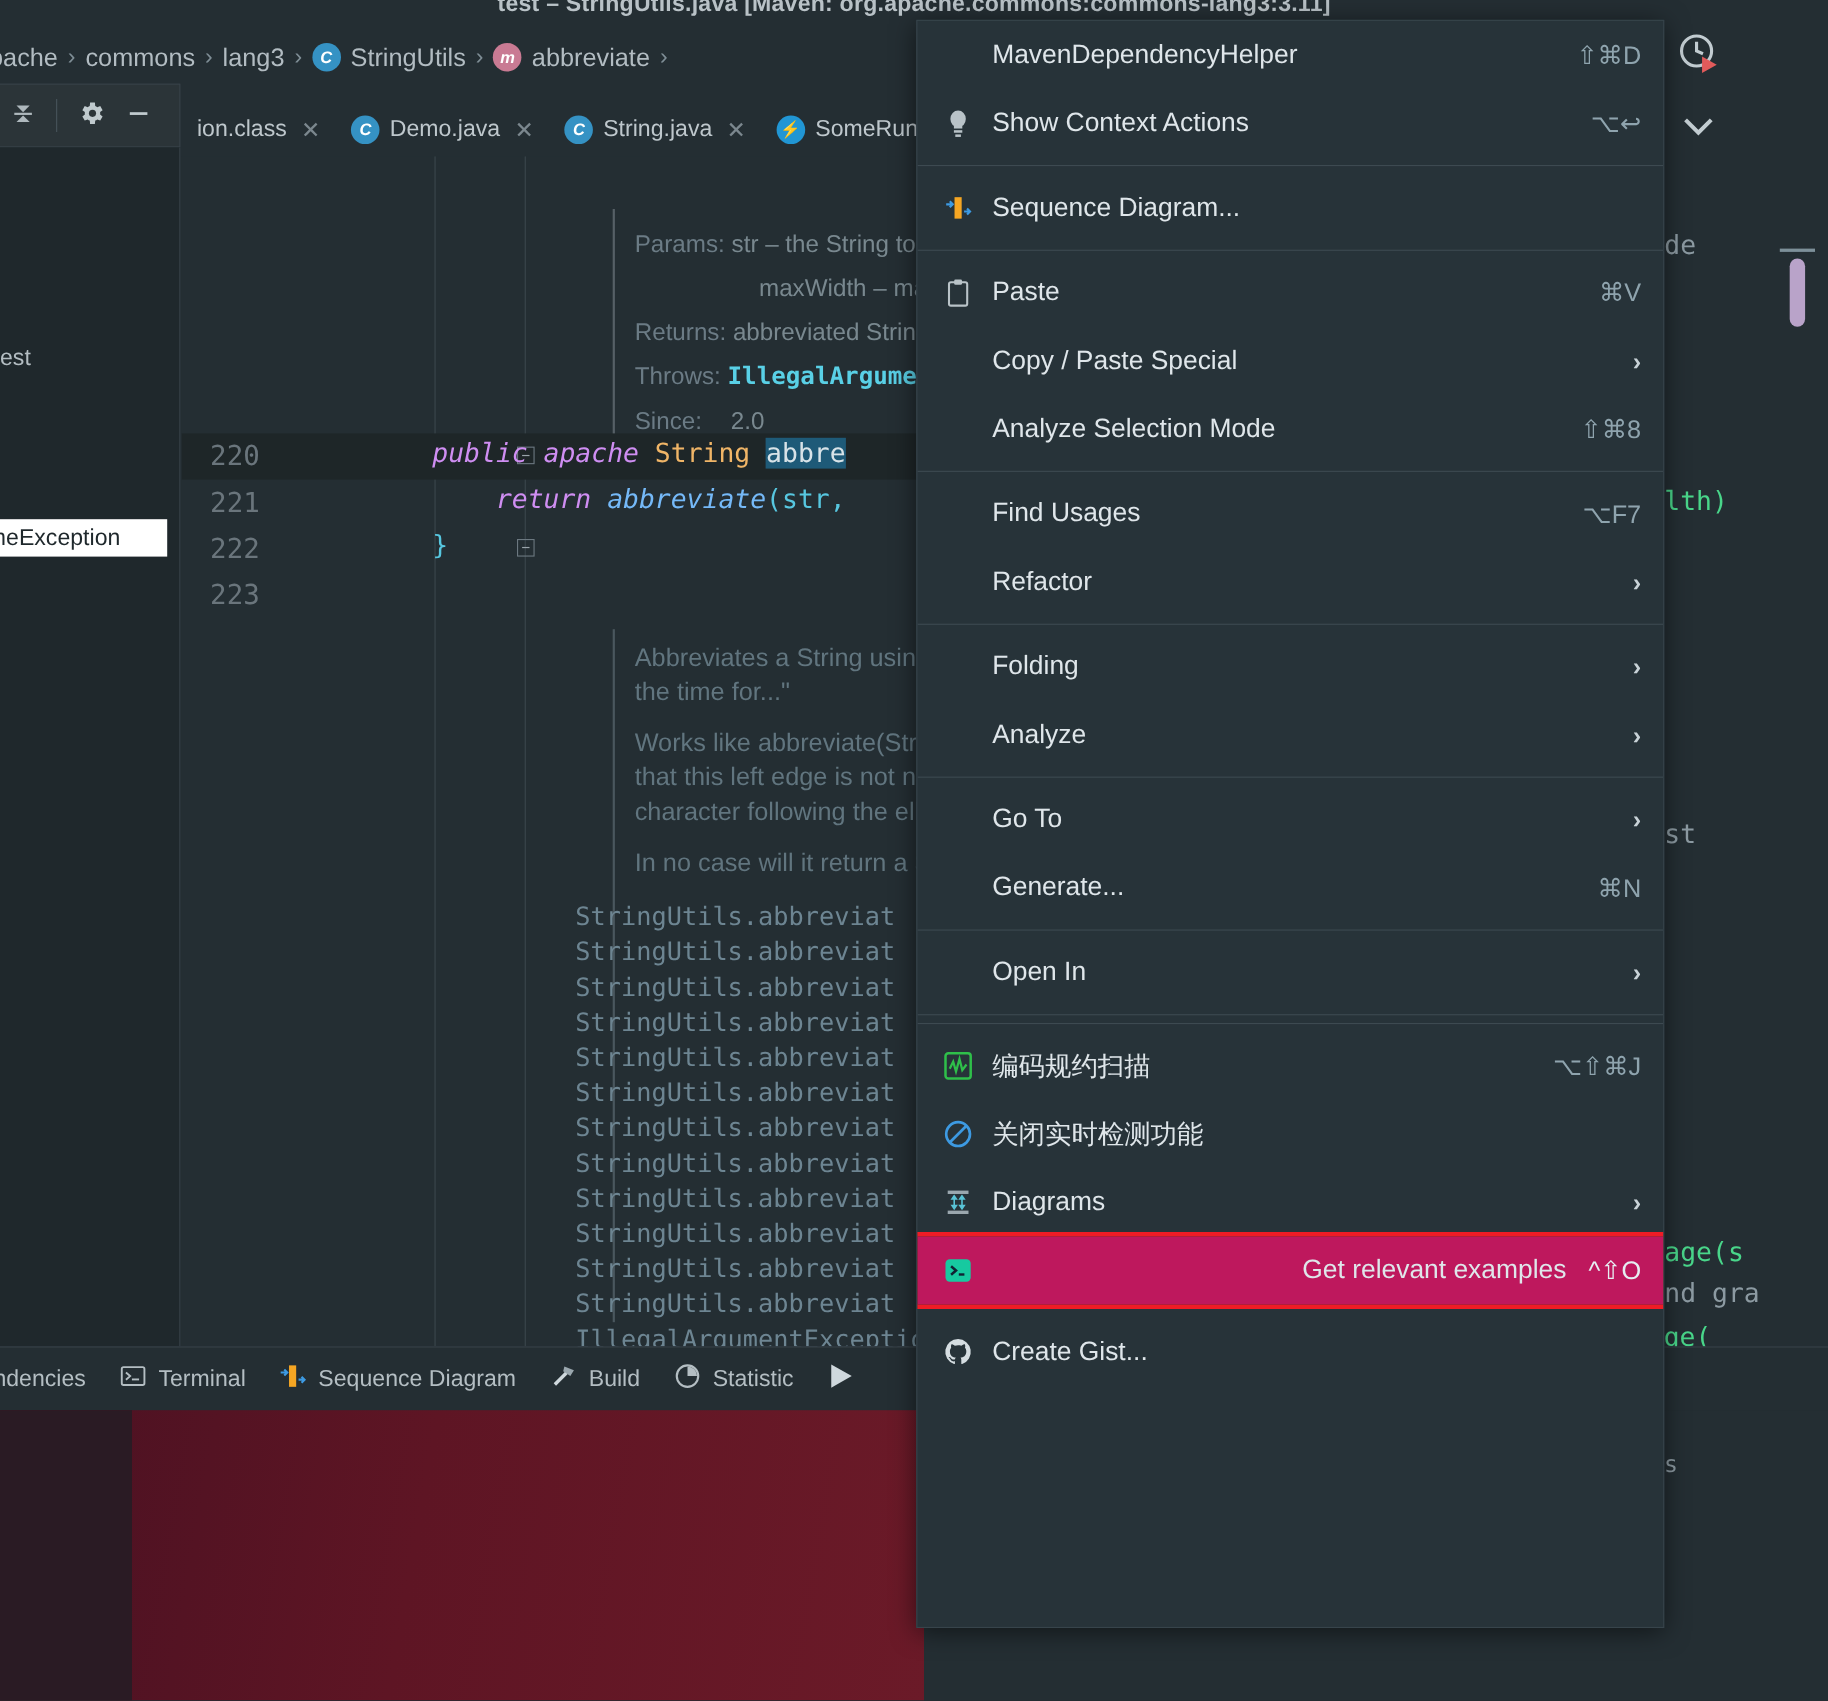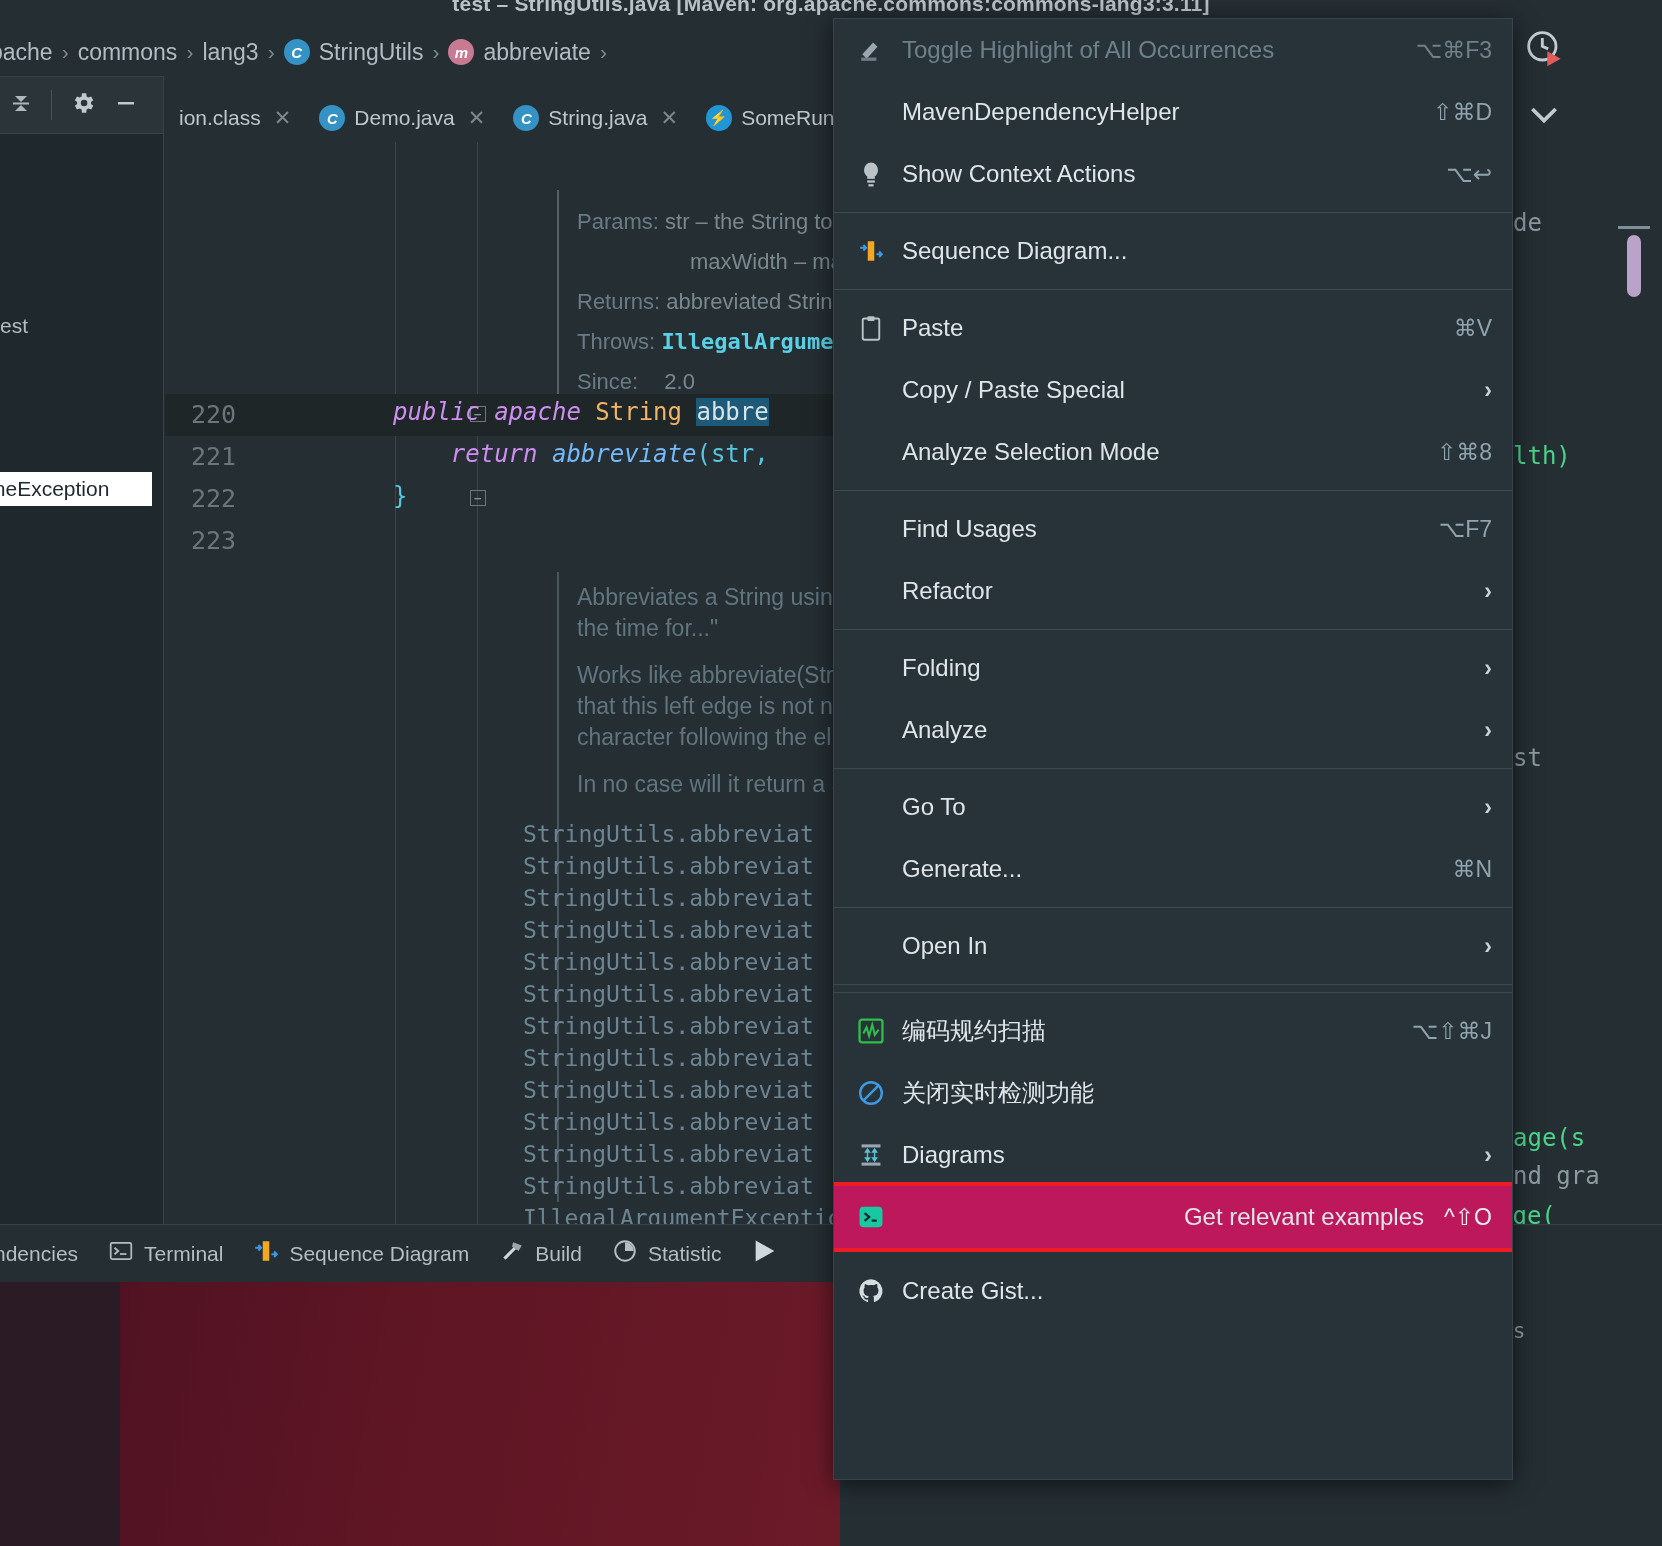--- a/index.html
+++ b/index.html
@@ -384,30 +384,20 @@
           </svg>
       </span>
     </div>
   </div>
 
   <div class="redzone"></div>
   <div class="redzone2"></div>
 
   <div class="ctxmenu">
 
-    <div class="mi disabled">
-      <span class="ico">
-        <svg width="30" height="26" viewBox="0 0 24 24">
-            <path d="M4 16 L14 5 L18 9 L8 20 Z" fill="#9aa7ae"></path>
-            <rect x="3" y="19" width="14" height="3" fill="#6e7c84"></rect>
-          </svg>
-      </span>
-      <span class="lbl">Toggle Highlight of All Occurrences</span>
-      <span class="sc">⌥⌘F3</span>
-    </div>
 
     <div class="mi">
       <span class="ico"></span>
       <span class="lbl">MavenDependencyHelper</span>
       <span class="sc">⇧⌘D</span>
     </div>
 
     <div class="mi">
       <span class="ico">
         <svg width="22" height="28" viewBox="0 0 16 22">

